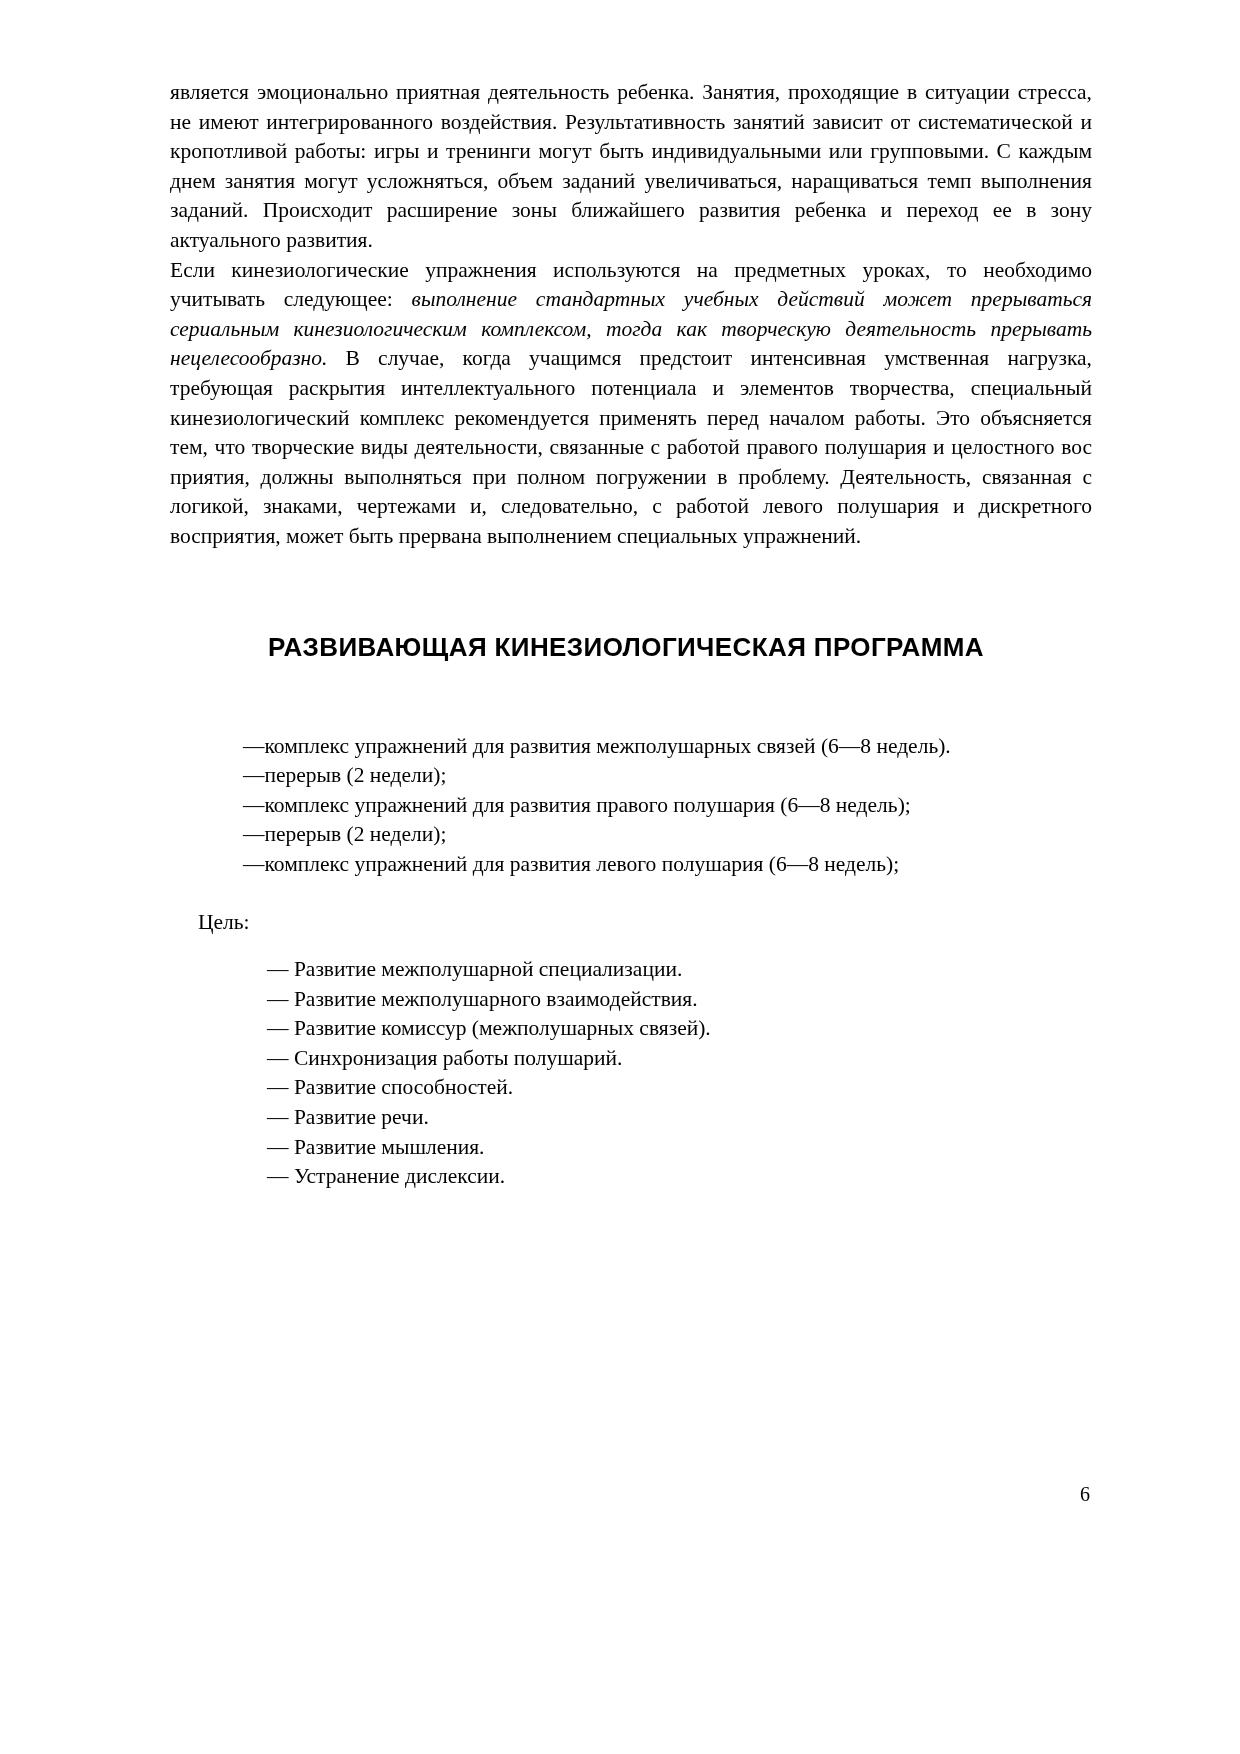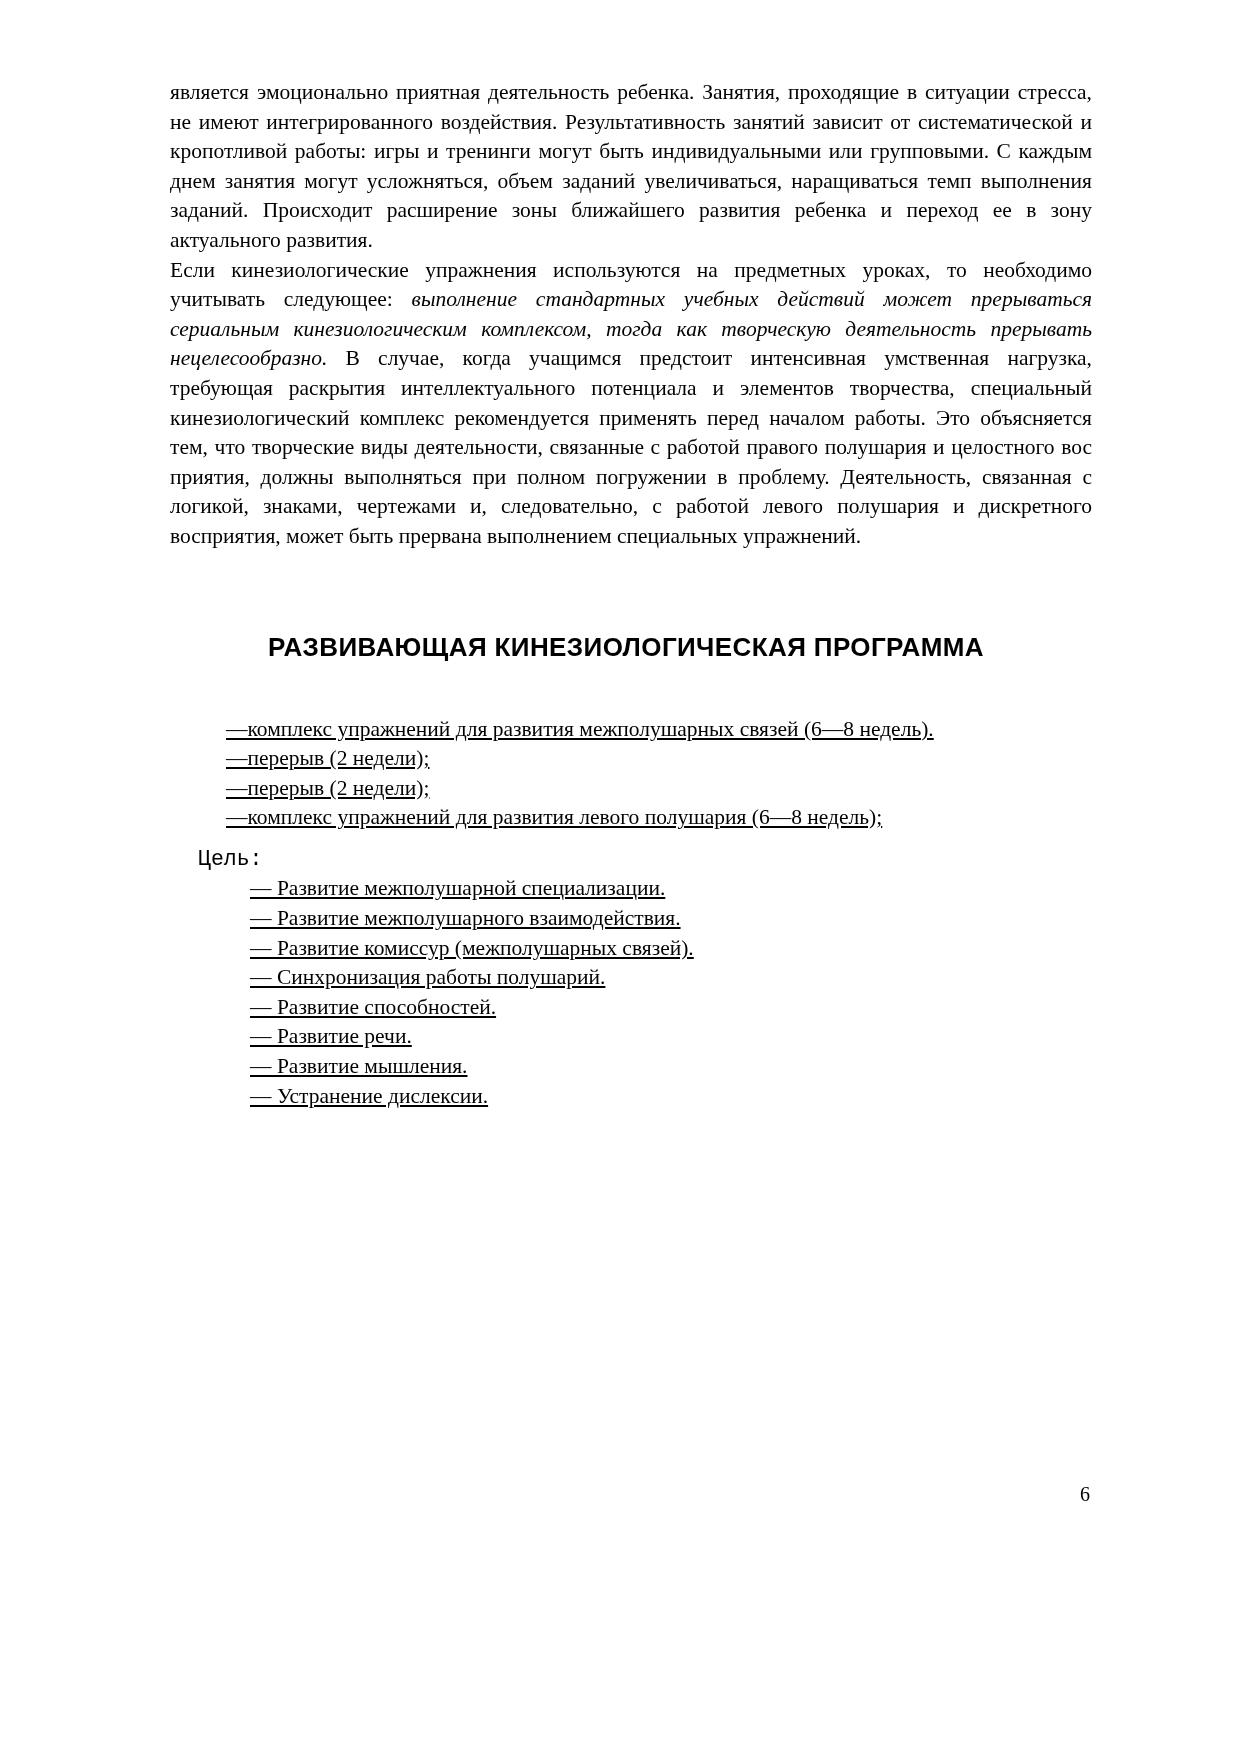--- a/index.html
+++ b/index.html
@@ -46,35 +46,33 @@
     text-align: center;
     padding-right: 10px;
   }
   .spacer-before-heading { height: 64px; }
   .spacer-after-heading { height: 36px; }
   .spacer-before-goal { height: 12px; }
 
   ul.cycle-list,
   ul.goals-list {
     list-style: none;
-    margin: 0;
+    margin: 17px;
     padding: 0;
-    text-decoration: underline;
   }
   ul.cycle-list > li {
     font-size: 21.5px;
     line-height: 29.6px;
     padding-left: 56px;
     white-space: nowrap;
   }
   .goal-label {
     font-size: 21.5px;
     line-height: 29.6px;
     padding-left: 28px;
-    font-family: Liberation Mono, monospace;
   }
   ul.goals-list > li {
     font-size: 21.5px;
     line-height: 29.6px;
     padding-left: 80px;
     white-space: nowrap;
   }
   .page-number {
     position: absolute;
     right: 98px;
@@ -97,20 +95,21 @@
     <div class="spacer-before-heading"></div>
 
     <h1 class="section-heading">РАЗВИВАЮЩАЯ КИНЕЗИОЛОГИЧЕСКАЯ ПРОГРАММА</h1>
 
     <div class="spacer-after-heading"></div>
 
 
     <ul class="cycle-list">
       <li>—комплекс упражнений для развития межполушарных связей (6—8 недель).</li>
       <li>—перерыв (2 недели);</li>
+      <li>—комплекс упражнений для развития правого полушария (6—8 недель);</li>
       <li>—перерыв (2 недели);</li>
       <li>—комплекс упражнений для развития левого полушария (6—8 недель);</li>
     </ul>
 
     <div class="spacer-before-goal"></div>
 
     <div class="goal-label">Цель:</div>
 
     <ul class="goals-list">
       <li>— Развитие межполушарной специализации.</li>

